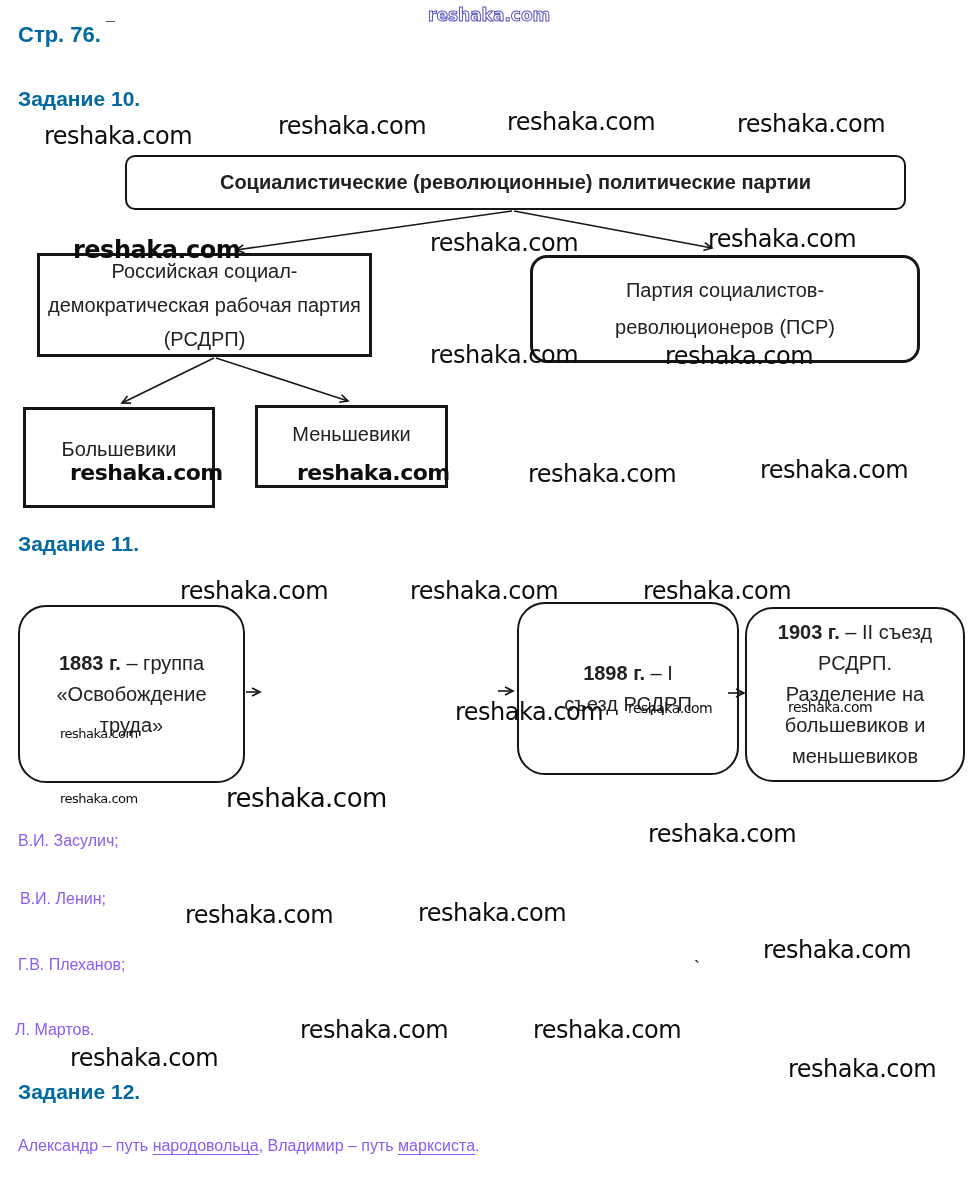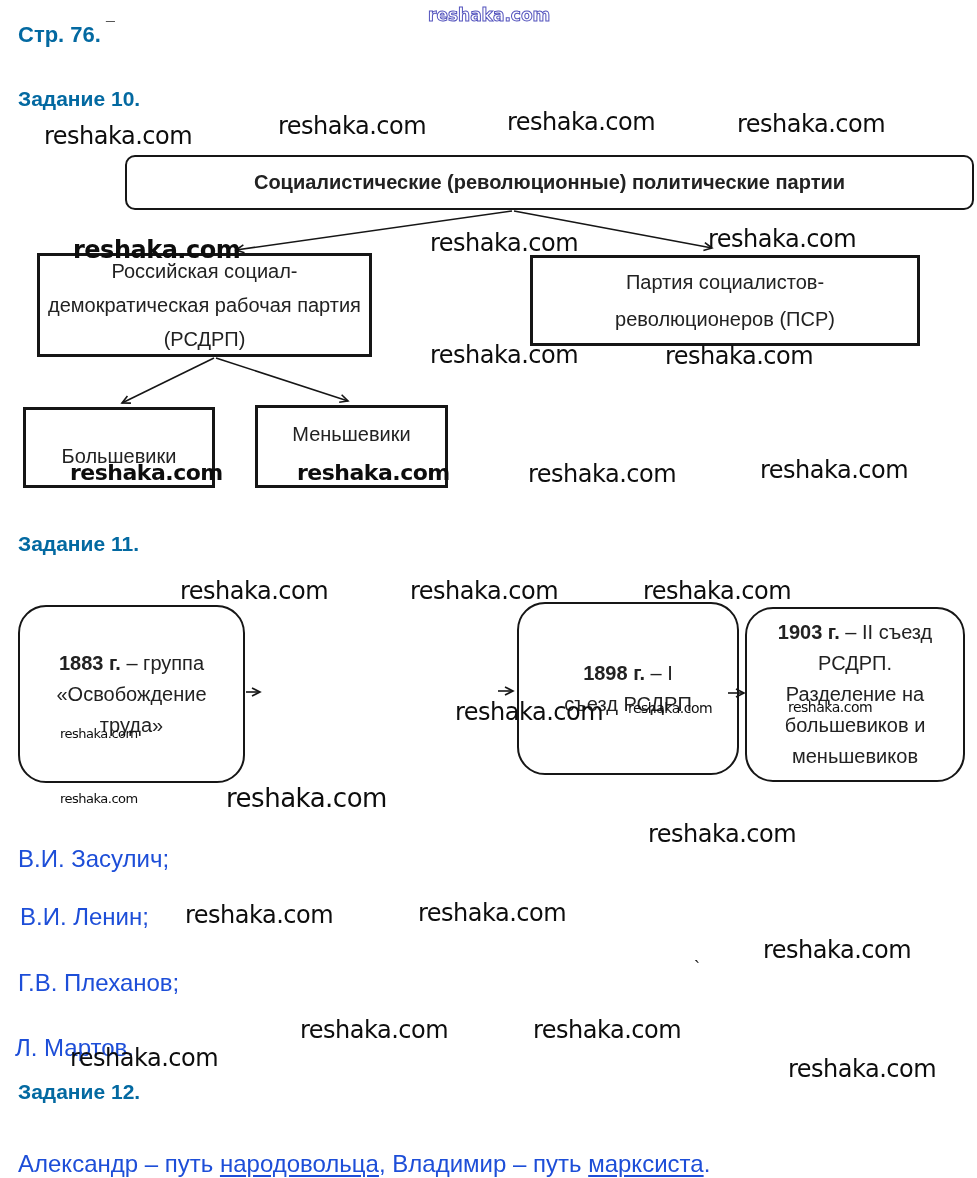--- a/index.html
+++ b/index.html
@@ -2,21 +2,21 @@
 <html><head>
 <meta charset="utf-8">
 <style>
   html,body{margin:0;padding:0;background:#fff;}
   .page{
     position:relative;width:977px;height:1178px;background:#ffffff;overflow:hidden;
     font-family:"Liberation Sans",sans-serif;color:#1a1a1a;
   }
   .abs{position:absolute;}
   .h-bold{font-weight:bold;font-size:22px;color:#0369a1;}
-  .body-text{font-size:24px;color:#1d4ed8;margin-top:13px;}
+  .body-text{font-size:16px;color:#8b5cf6;}
   
   .box{
     position:absolute;border:3px solid #161616;background:#fff;
     display:flex;flex-direction:column;align-items:center;justify-content:center;
     text-align:center;font-size:20px;color:#222;z-index:1;box-sizing:border-box;
   }
   .box.rounded{border-width:2px;border-radius:10px;}
   .box.chain{border-width:2px;border-radius:28px;font-size:20px;line-height:31px;}
   .chain-text{display:block;}
   .line{line-height:34px;}
@@ -51,36 +51,36 @@
     <line x1="216" y1="358" x2="348" y2="401" stroke="#161616" stroke-width="1.6" marker-end="url(#ah)"></line>
     <line x1="246" y1="692" x2="260" y2="692" stroke="#161616" stroke-width="1.6" marker-end="url(#ah)"></line>
     <line x1="498" y1="691" x2="513" y2="691" stroke="#161616" stroke-width="1.6" marker-end="url(#ah)"></line>
     <line x1="728" y1="693" x2="744" y2="693" stroke="#161616" stroke-width="1.6" marker-end="url(#ah)"></line>
   </svg>
 
   <div class="abs h-bold" style="left:18px;top:22px;">Стр. 76.</div>
   <div class="stray" style="left:106px;top:20px;font-size:16px;font-weight:bold;">¯</div>
   <div class="abs h-bold" style="left:18px;top:87px;font-size:21px;">Задание 10.</div>
 
-  <div class="box rounded" style="left:125px;top:155px;width:849px;height:55px;font-weight:bold;">
+  <div class="box rounded" style="left:125px;top:155px;width:781px;height:55px;font-weight:bold;">
     <div>Социалистические (революционные) политические партии</div>
   </div>
 
   <div class="box" style="left:37px;top:253px;width:335px;height:104px;">
     <div class="line">Российская социал-</div>
     <div class="line">демократическая рабочая партия</div>
     <div class="line">(РСДРП)</div>
   </div>
 
-  <div class="box" style="left:530px;top:255px;width:390px;height:91px;">
+  <div class="box" style="left:530px;top:255px;width:390px;height:108px;border-radius:17px;">
     <div class="line" style="line-height:37px;">Партия социалистов-</div>
     <div class="line" style="line-height:37px;">революционеров (ПСР)</div>
   </div>
 
-  <div class="box" style="left:23px;top:407px;width:192px;height:81px;justify-content:center;padding-top:17px;">
+  <div class="box" style="left:23px;top:407px;width:192px;height:101px;justify-content:flex-start;padding-top:28px;">
     <div>Большевики</div>
   </div>
 
   <div class="box" style="left:255px;top:405px;width:193px;height:83px;justify-content:flex-start;padding-top:15px;">
     <div>Меньшевики</div>
   </div>
 
   <div class="abs h-bold" style="left:18px;top:532px;font-size:21px;">Задание 11.</div>
 
   <div class="box chain" style="left:18px;top:605px;width:227px;height:178px;">

